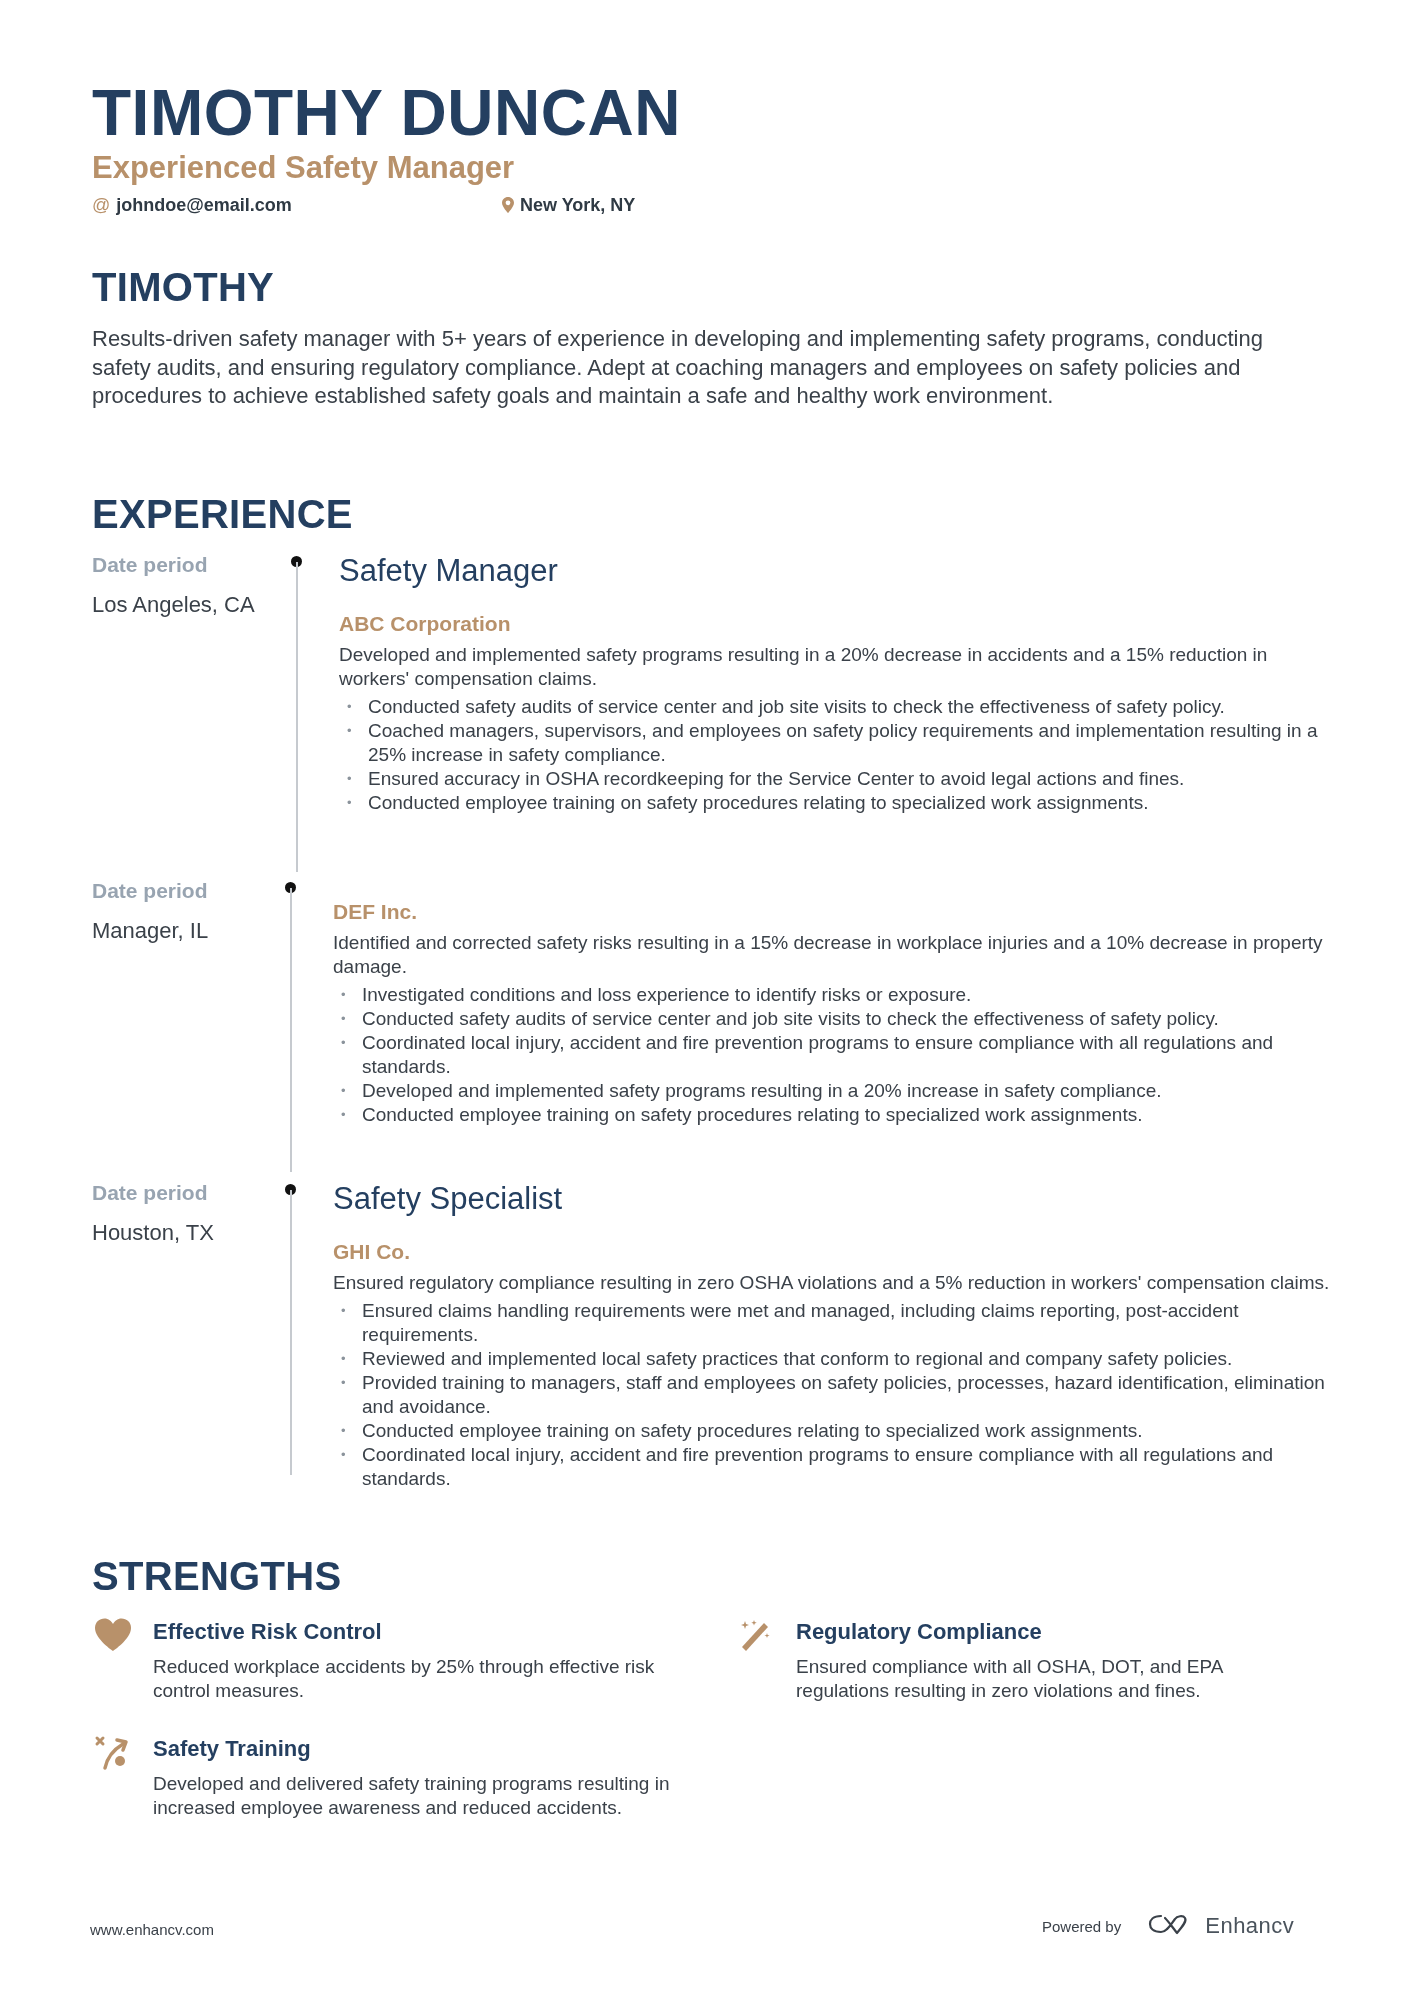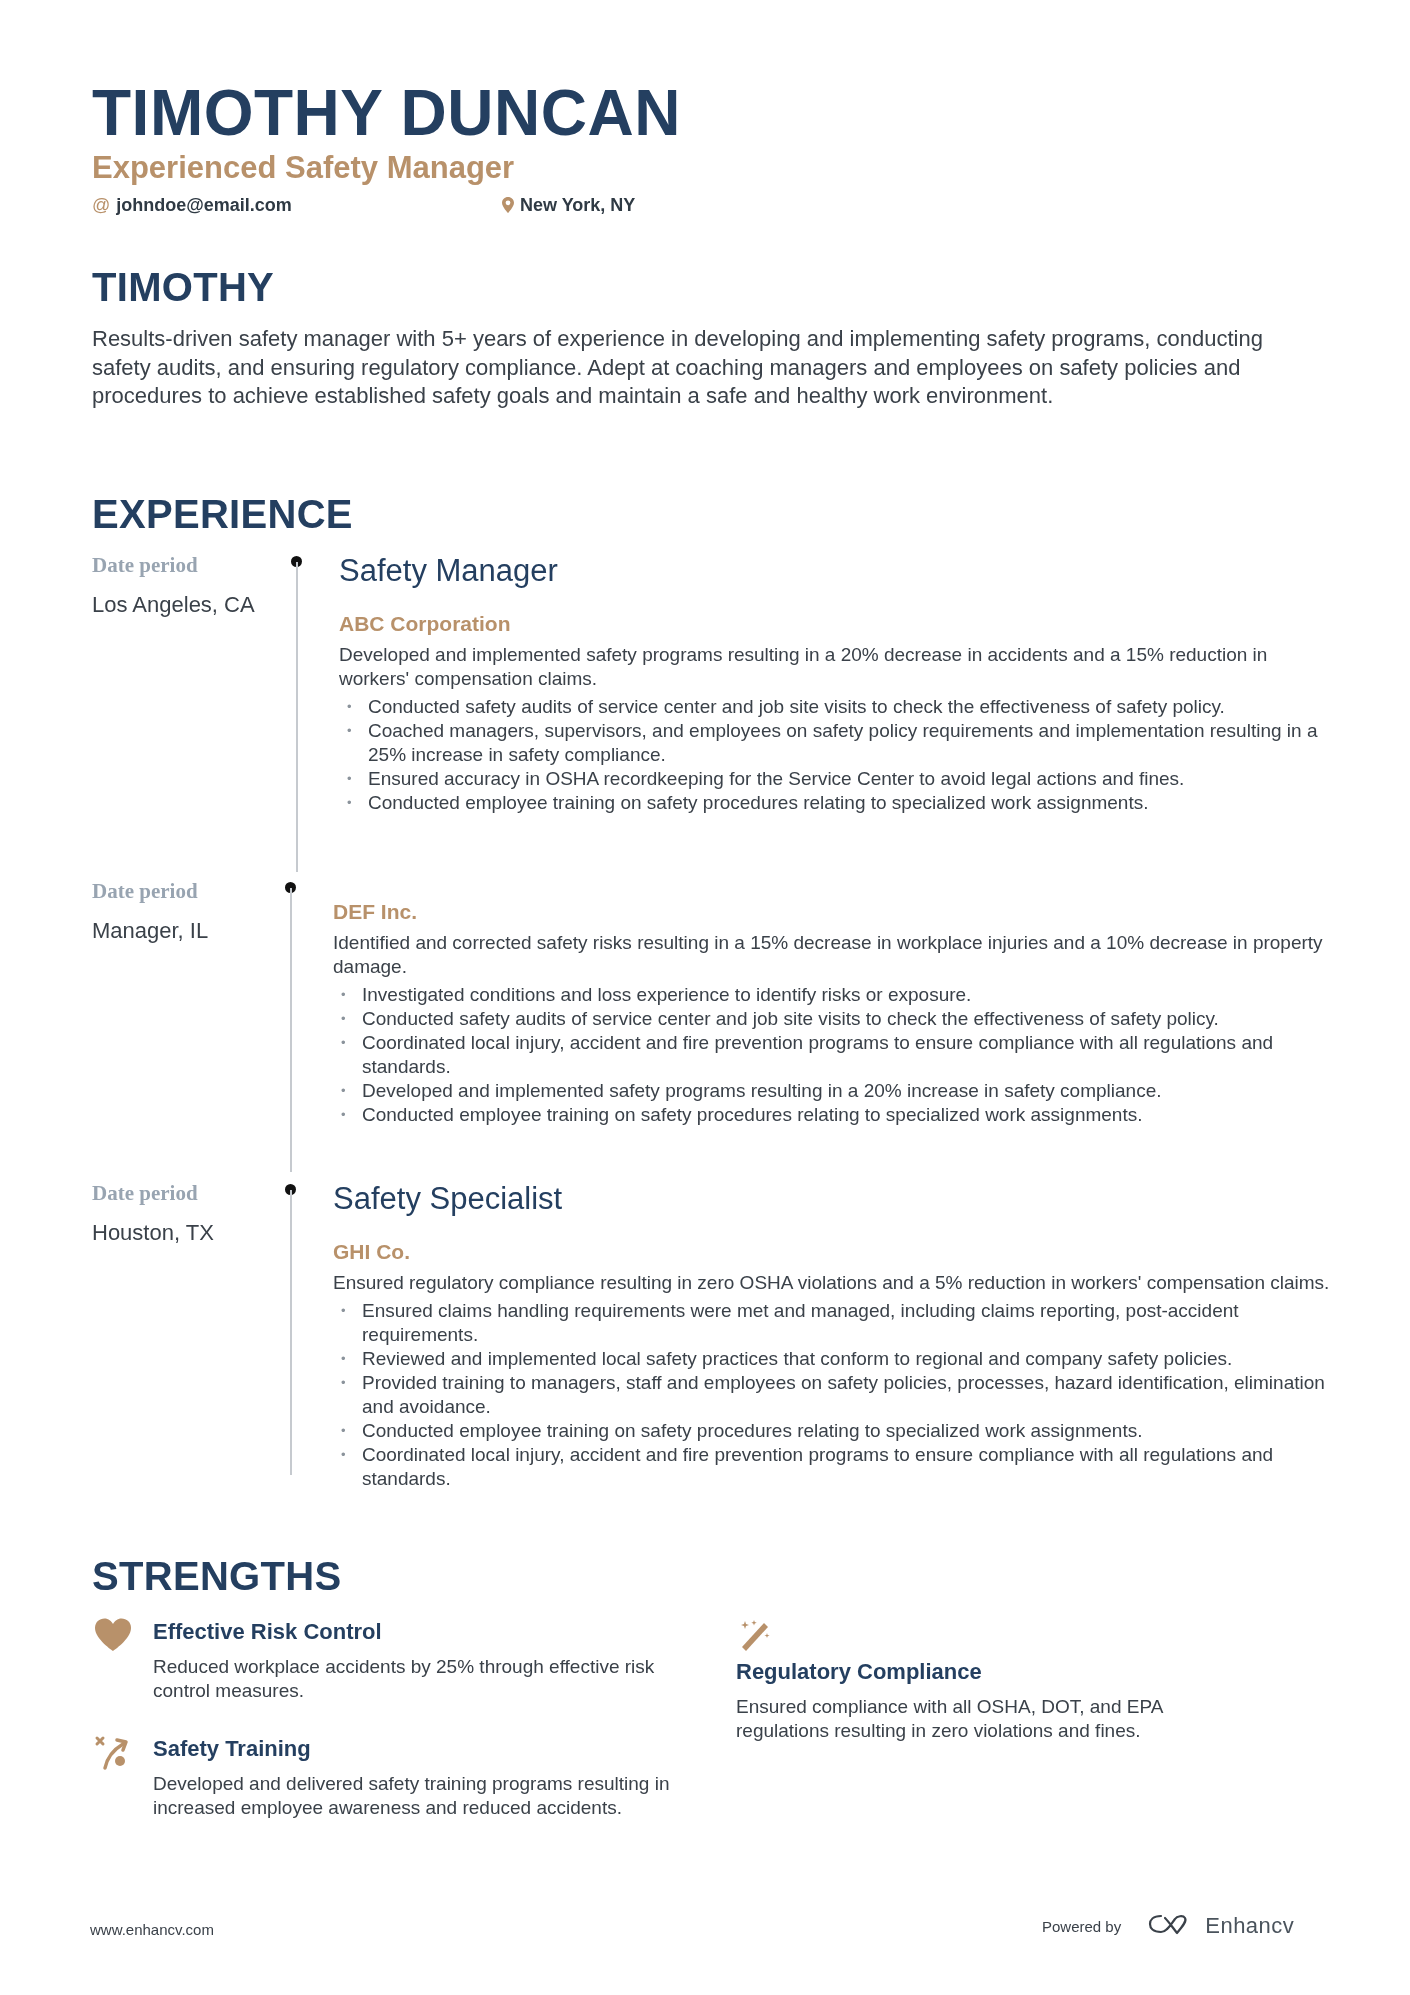--- a/index.html
+++ b/index.html
@@ -5,21 +5,21 @@
   * { box-sizing: border-box; margin: 0; padding: 0; }
   html, body { width: 1410px; height: 1995px; background: #ffffff; }
   body { position: relative; font-family: "Liberation Sans", "DejaVu Sans", sans-serif; color: #3a4149; overflow: hidden; }
   .abs { position: absolute; }
   .name { left: 92px; top: 78px; font-size: 64px; font-weight: 700; color: #243f60; letter-spacing: 0.5px; line-height: 70px; white-space: nowrap; }
   .subtitle { left: 92px; top: 148px; font-size: 31px; font-weight: 700; color: #b8916a; line-height: 40px; white-space: nowrap; }
   .contact { top: 193px; font-size: 18px; font-weight: 700; color: #2f3a44; line-height: 24px; display: flex; align-items: center; gap: 6px; white-space: nowrap; }
   .contact .ic { color: #b8916a; font-weight: 400; font-size: 18px; display: inline-flex; align-items: center; }
   .section-title { left: 92px; font-size: 40px; font-weight: 700; color: #243f60; line-height: 46px; letter-spacing: 0.3px; }
   .summary-text { left: 92px; top: 325px; width: 1230px; font-size: 22px; line-height: 28.5px; color: #3a4149; }
-  .date { left: 92px; font-size: 21px; font-weight: 700; color: #98a4b1; line-height: 26px; font-family: Liberation Serif, serif; }
+  .date { left: 92px; font-size: 21px; font-weight: 700; color: #98a4b1; line-height: 26px; }
   .loc { left: 92px; font-size: 22px; color: #3a4149; line-height: 28px; }
   .tl-line { width: 2px; background: #c6cacf; }
   .tl-dot { width: 11px; height: 11px; border-radius: 50%; background: #111; }
   .job { }
   .job-title { font-size: 31px; color: #243f60; line-height: 38px; white-space: nowrap; }
   .company { font-size: 21px; font-weight: 700; color: #b8916a; line-height: 28px; margin-top: 20px; }
   .job-desc { font-size: 19px; line-height: 24px; color: #3a4149; margin-top: 5px; }
   .bullets { list-style: none; margin-top: 4px; }
   .bullets li { position: relative; padding-left: 29px; font-size: 19px; line-height: 24px; color: #3a4149; }
   .bullets li::before { content: "•"; position: absolute; left: 8px; top: 0; color: #8b939b; font-size: 13px; }
@@ -112,21 +112,21 @@
     <svg width="40" height="36" viewBox="0 0 40 36">
         <path d="M20 34 C20 34 2 22 2 11 C2 5 6.5 1.5 11.5 1.5 C15.5 1.5 18.5 4 20 7 C21.5 4 24.5 1.5 28.5 1.5 C33.5 1.5 38 5 38 11 C38 22 20 34 20 34 Z" fill="#b8916a"></path>
       </svg>
   </div>
   <div>
     <div class="s-title">Effective Risk Control</div>
     <div class="s-desc" style="width:540px;">Reduced workplace accidents by 25% through effective risk control measures.</div>
   </div>
 </div>
 
-<div class="abs strength" style="left:736px; top:1617px; width:600px;flex-direction:column;">
+<div class="abs strength" style="left:736px; top:1617px; width:600px;">
   <div class="icon">
     <svg width="40" height="40" viewBox="0 0 40 40">
       <path d="M6 34 L28 10 L32 14 L10 38 Z" fill="#b8916a" transform="translate(0,-4)"></path>
       <path d="M9 4 L10 7 L13 8 L10 9 L9 12 L8 9 L5 8 L8 7 Z" fill="#b8916a"></path>
       <path d="M18 3 L18.7 5 L20.7 5.7 L18.7 6.4 L18 8.4 L17.3 6.4 L15.3 5.7 L17.3 5 Z" fill="#b8916a"></path>
       <path d="M31 16 L31.6 18 L33.6 18.6 L31.6 19.2 L31 21 L30.4 19.2 L28.4 18.6 L30.4 18 Z" fill="#b8916a"></path>
     </svg>
   </div>
   <div>
     <div class="s-title">Regulatory Compliance</div>

